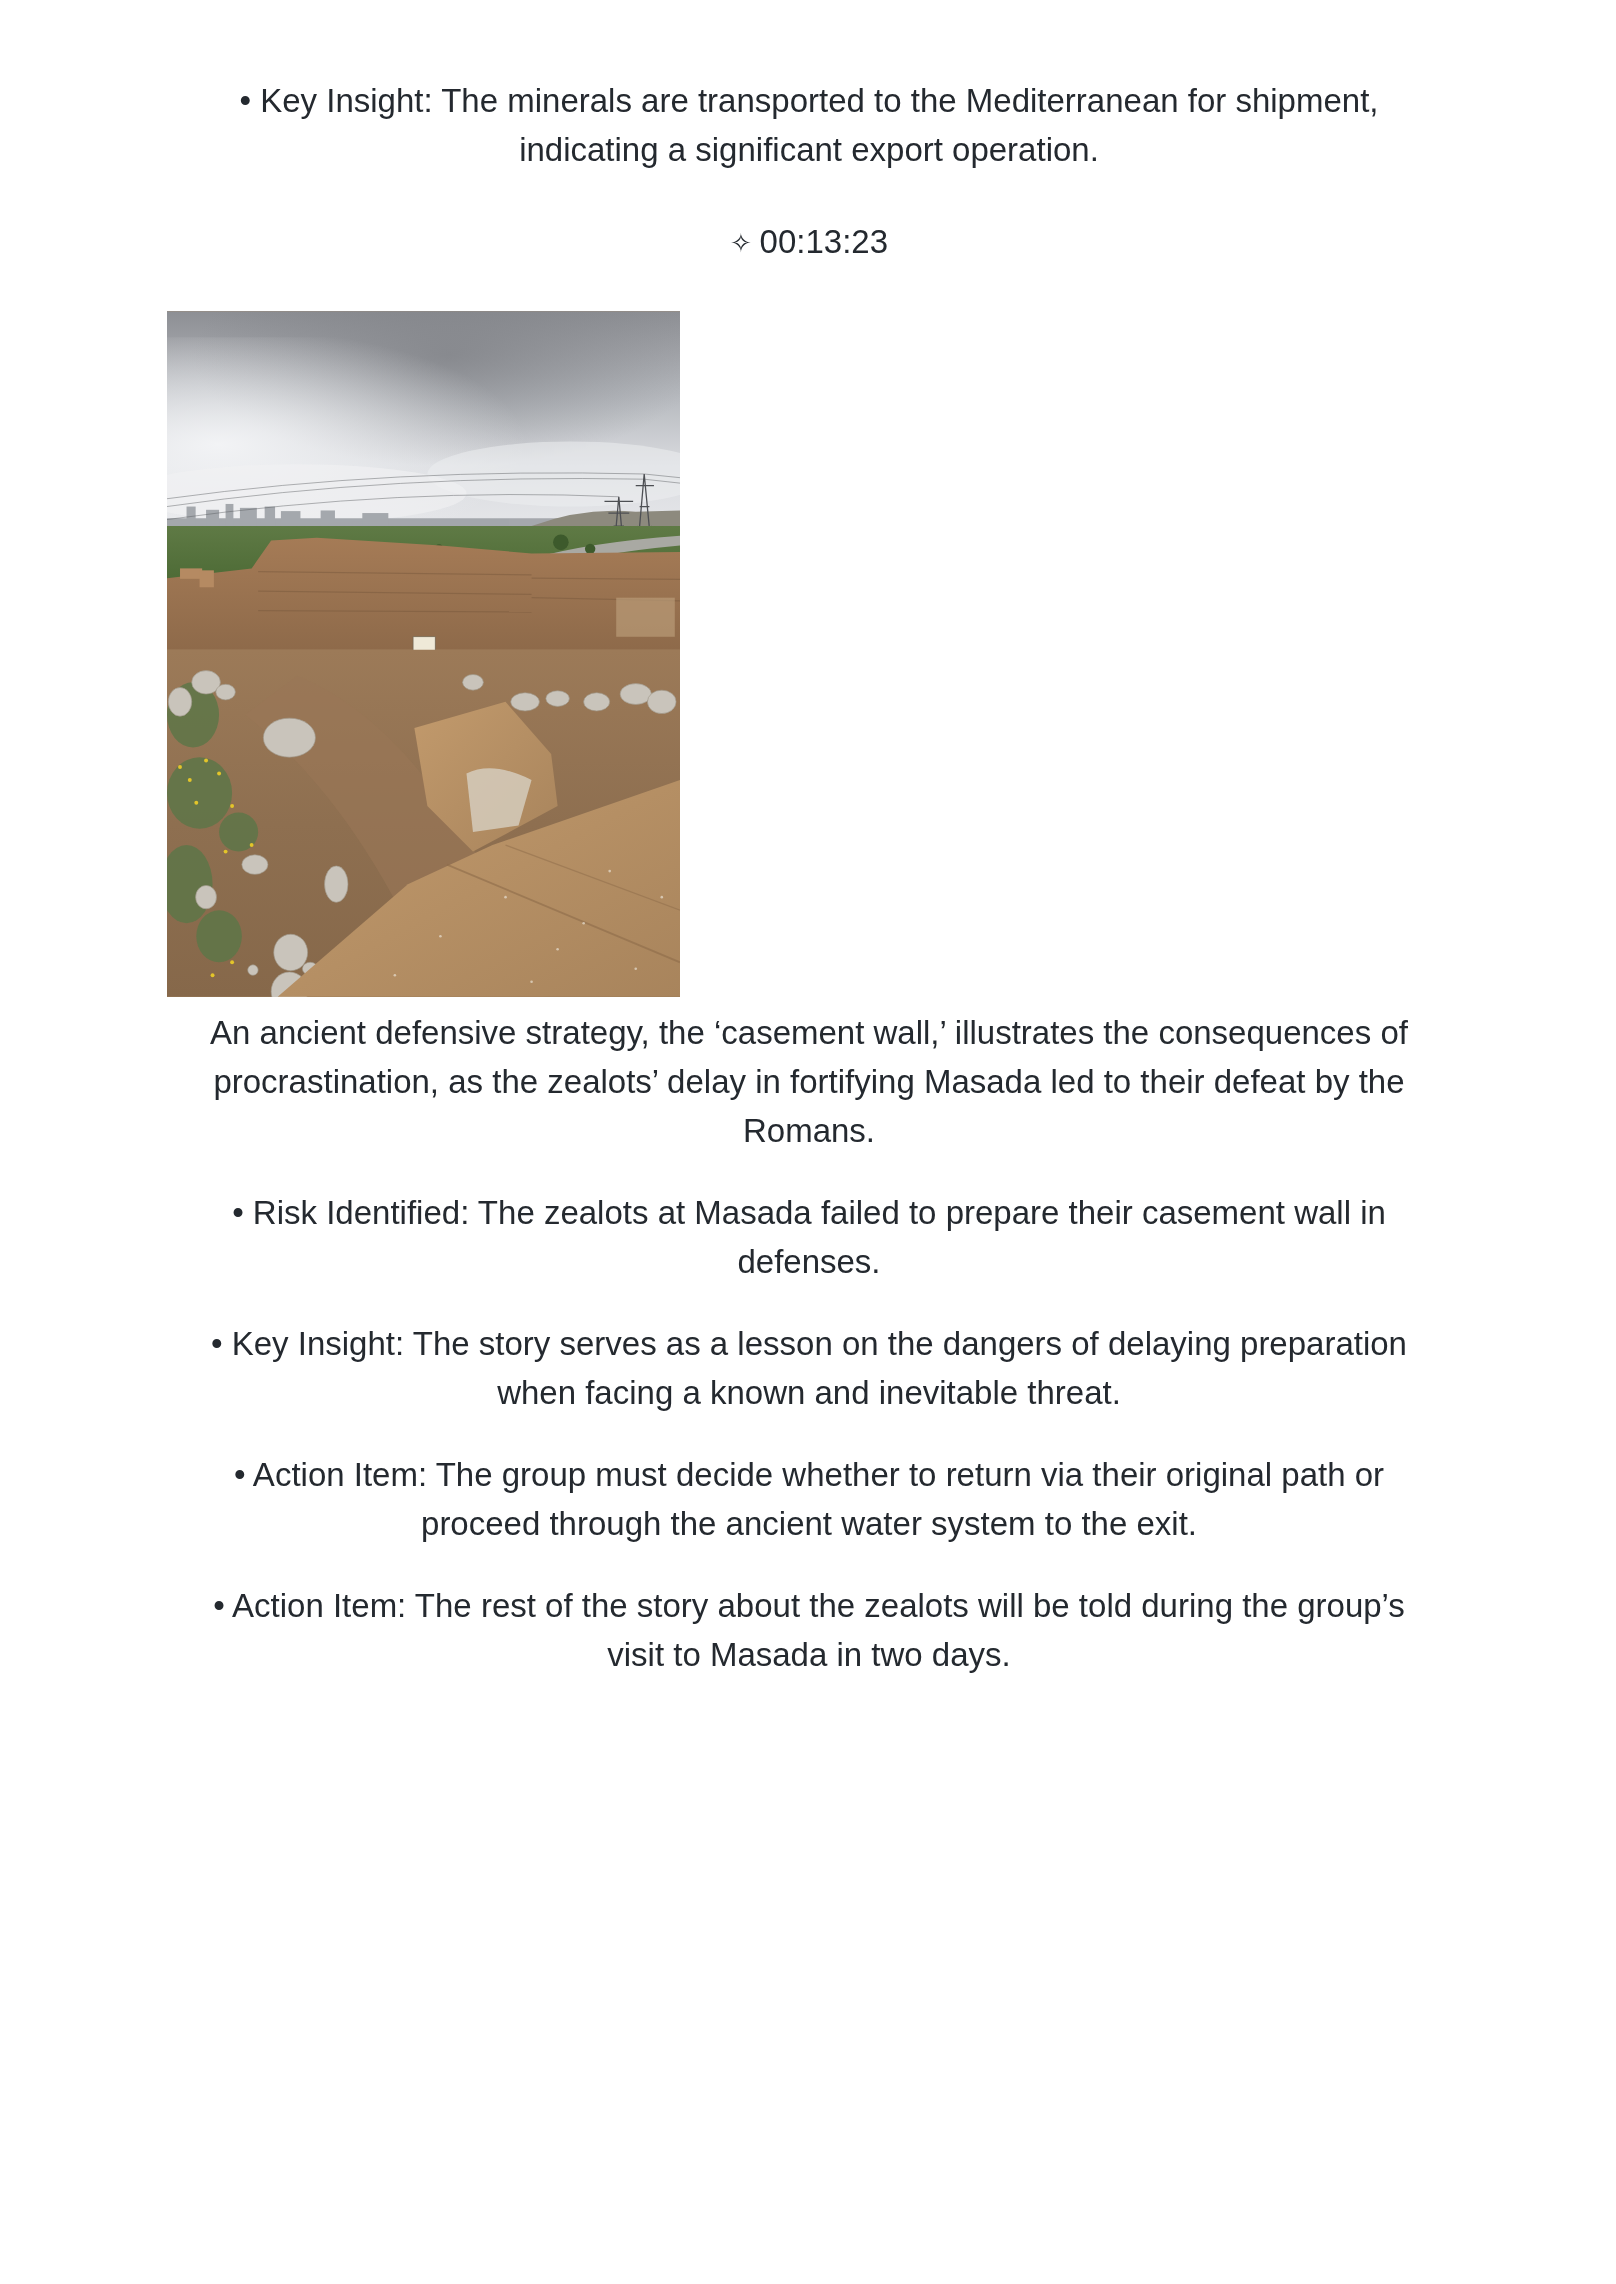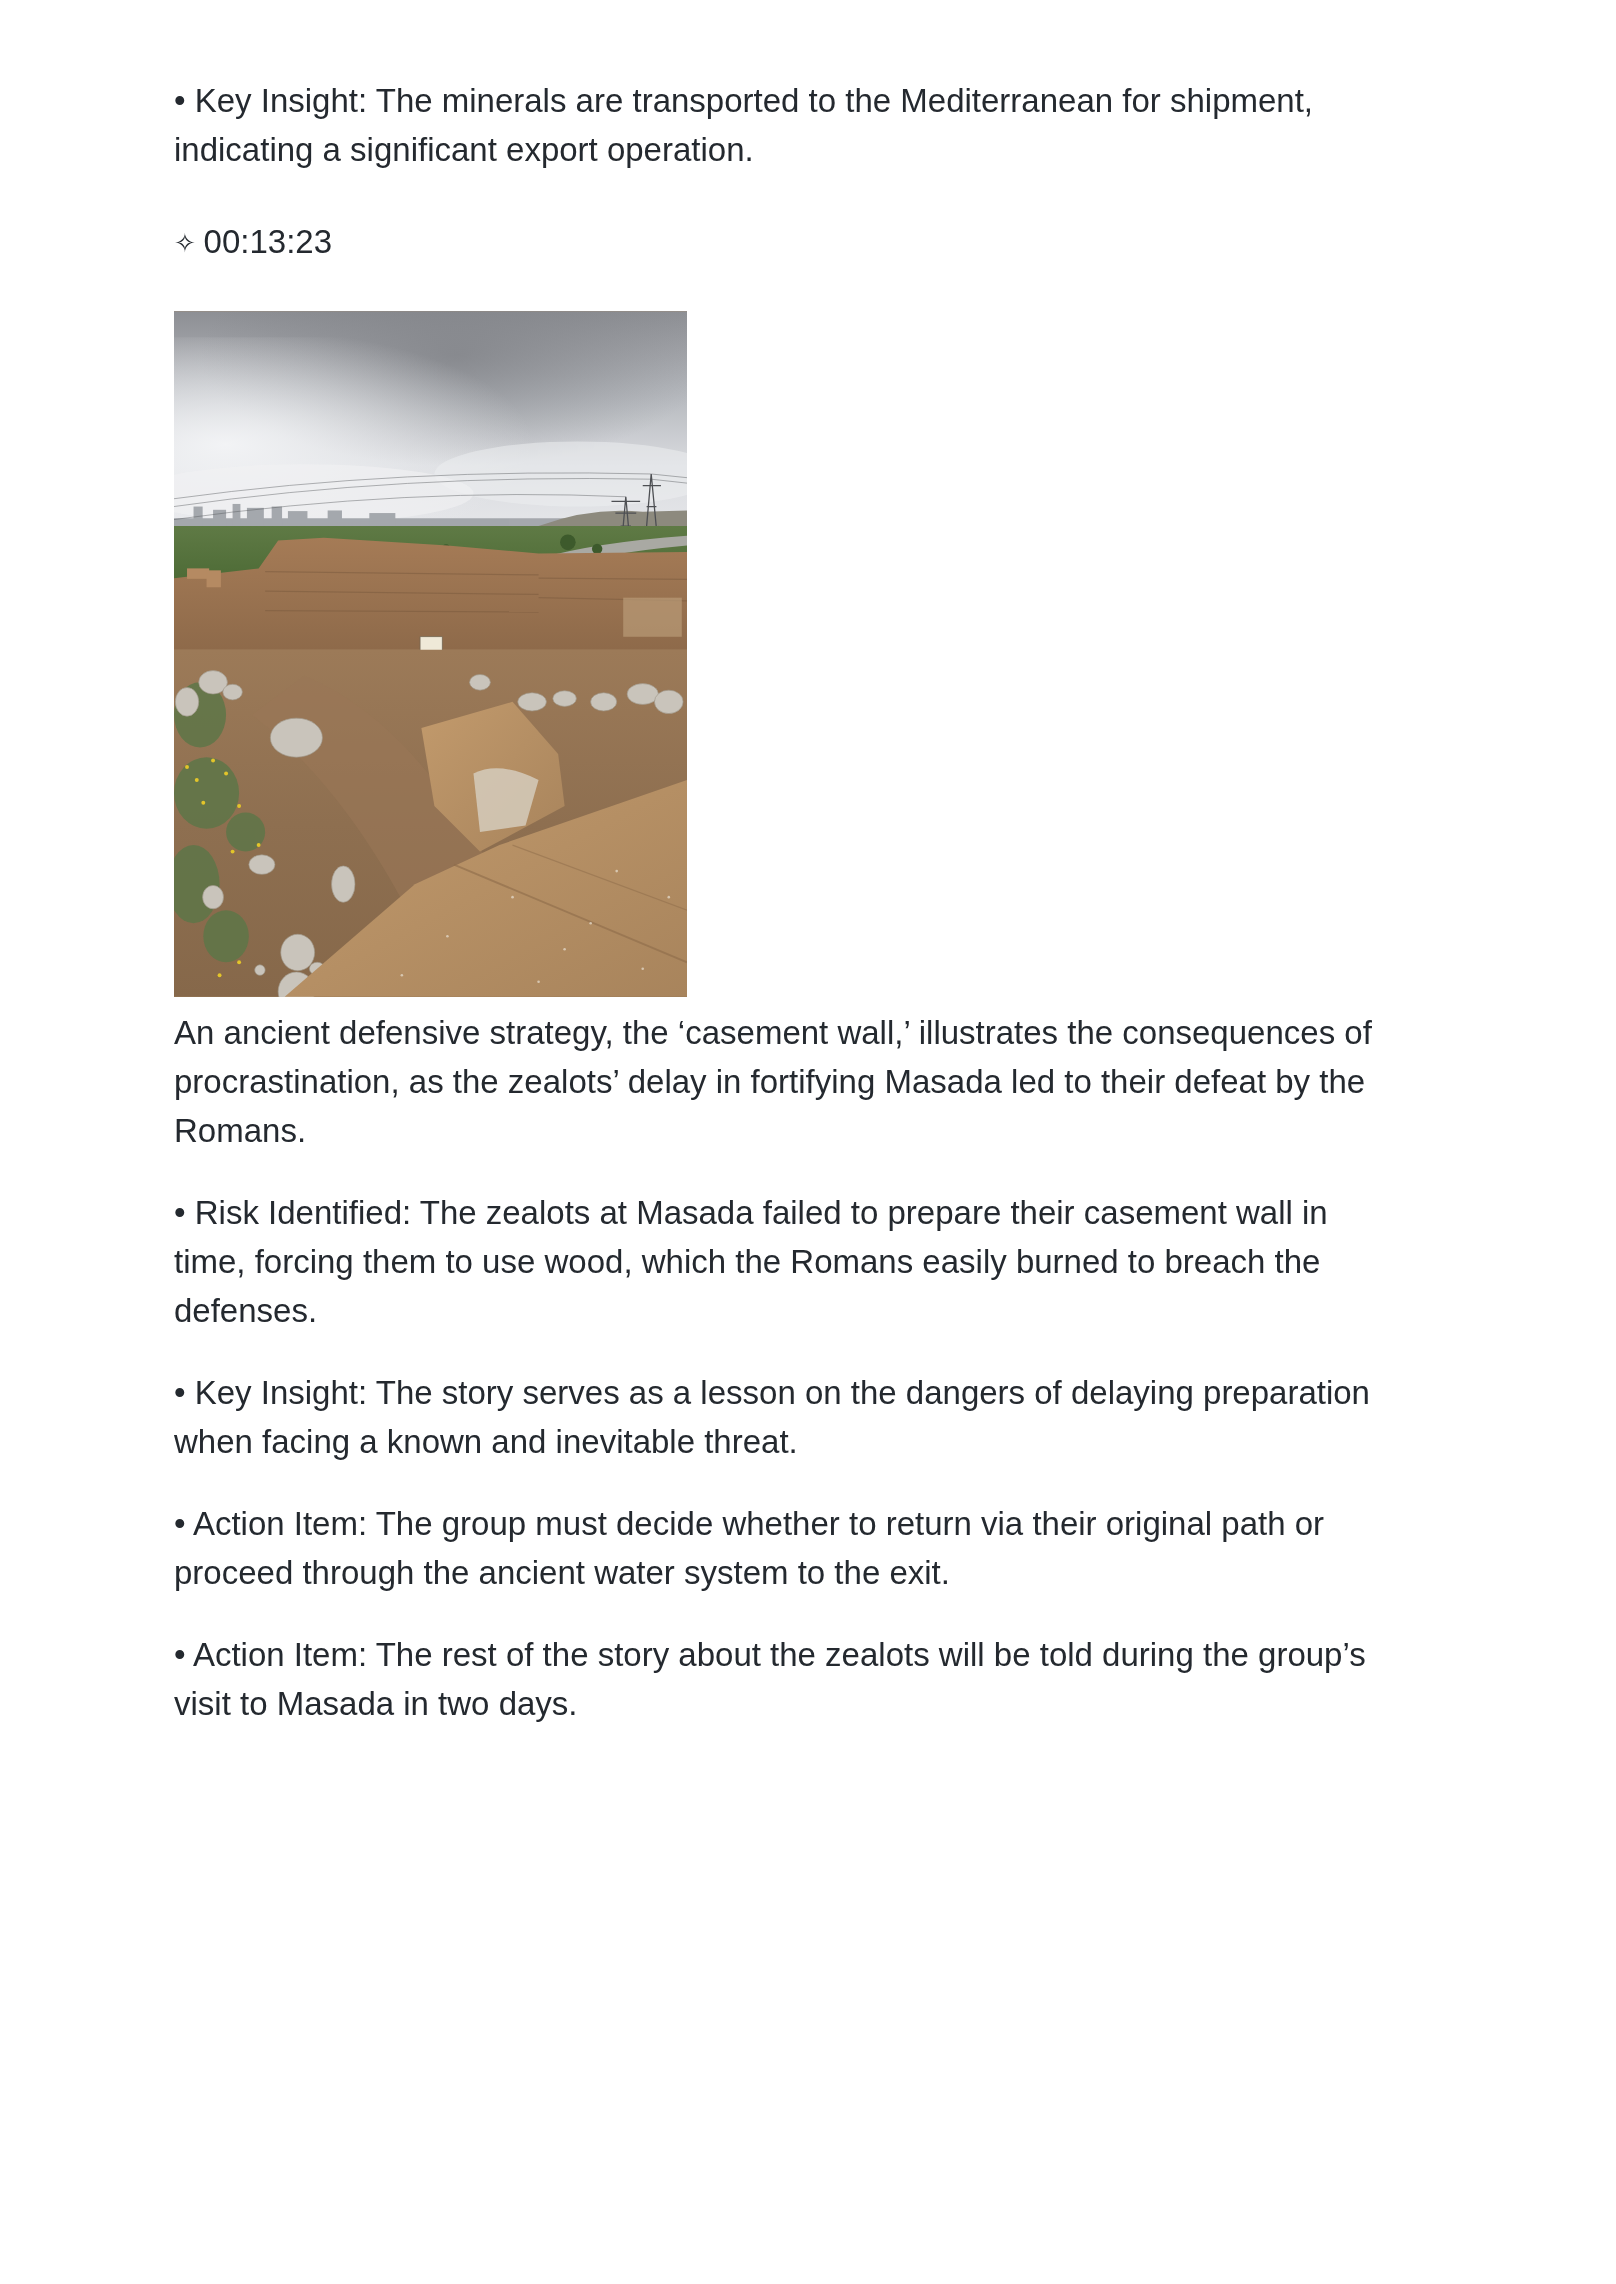--- a/index.html
+++ b/index.html
@@ -10,23 +10,24 @@
   body {
     width: 1617px;
     height: 2284px;
     position: relative;
     overflow: hidden;
     font-family: "Liberation Sans", "DejaVu Sans", sans-serif;
     color: #24292f;
   }
   .page {
     position: absolute;
-    left: 174px;
+    left: 167px;
     top: 76px;
     width: 1284px;
+    text-align: center;
   }
   .para {
     margin: 0 0 33px 0;
     font-size: 33px;
     line-height: 49px;
   }
   .line {
     display: block;
     white-space: nowrap;
   }
@@ -234,21 +235,20 @@
     <span class="line">An ancient defensive strategy, the ‘casement wall,’ illustrates the consequences of</span>
     <span class="line">procrastination, as the zealots’ delay in fortifying Masada led to their defeat by the</span>
     <span class="line">Romans.</span>
   </p>
 
   <p class="para">
   </p>
 
   <p class="para">
     <span class="line">• Risk Identified: The zealots at Masada failed to prepare their casement wall in</span>
-    <span class="line">time, forcing them to use wood, which the Romans easily burned to breach the</span>
     <span class="line">defenses.</span>
   </p>
 
   <p class="para">
     <span class="line">• Key Insight: The story serves as a lesson on the dangers of delaying preparation</span>
     <span class="line">when facing a known and inevitable threat.</span>
   </p>
 
   <p class="para">
     <span class="line">• Action Item: The group must decide whether to return via their original path or</span>

